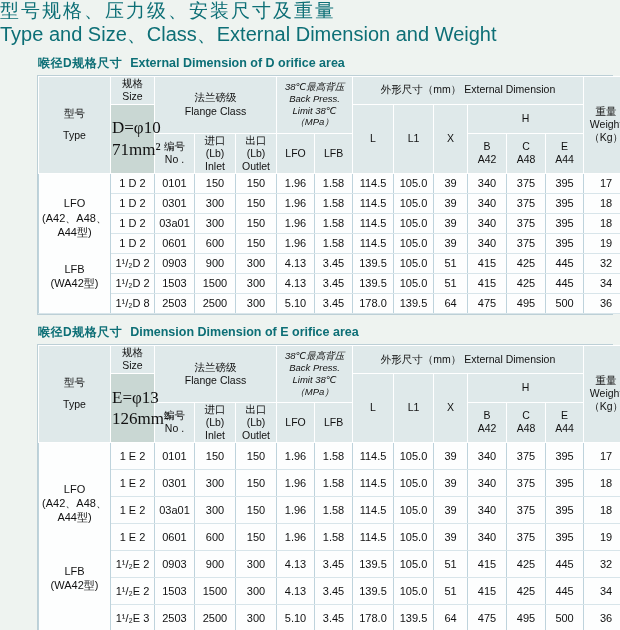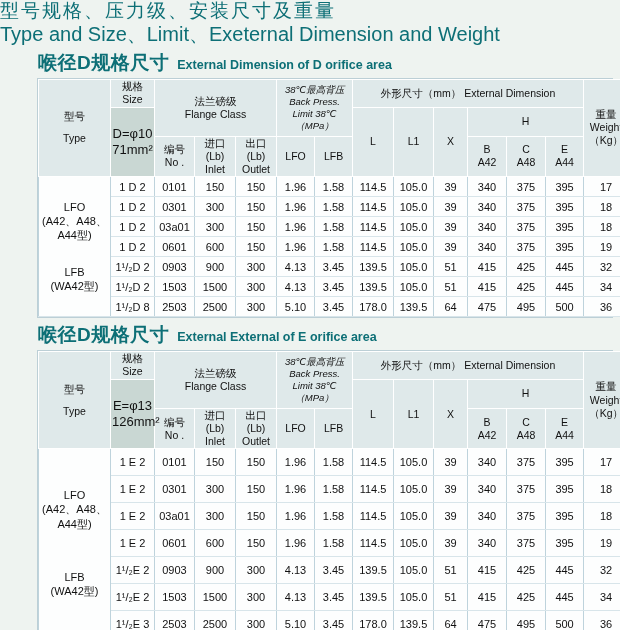--- a/index.html
+++ b/index.html
@@ -16,31 +16,31 @@
     width:620px;height:630px;overflow:hidden;
     background:var(--page-bg);
     font-family:"Liberation Sans","DejaVu Sans",sans-serif;
     color:#111;
   }
   .main-title{text-align:left;color:var(--teal);font-weight:normal;padding-top:0;}
   .main-title .zh{font-size:19px;letter-spacing:2px;line-height:1.2;}
   .main-title .en{font-size:20px;line-height:1.15;letter-spacing:0px;}
   .section{margin-left:37px;width:576px;}
   .section-title{color:var(--teal);font-weight:bold;margin:7px 0 4px 1px;line-height:1.1;}
-  .section-title .zh{font-size:19px;letter-spacing:0.5px;}
+  .section-title .zh{font-size:12px;letter-spacing:0.5px;}
   .section-title .en{font-size:12.5px;margin-left:8px;margin-top:44px;}
   .tbl-wrap{border:1px solid #bccfd6;background:#fdfefe;}
   table.spec{border-collapse:collapse;table-layout:fixed;width:100%;}
   table.spec th{
     background:var(--th-bg);
     border:1px solid #ffffff;
     font-weight:normal;font-size:10.5px;line-height:1.25;
     padding:0 1px;text-align:center;vertical-align:middle;
   }
-  table.spec th.size-spec{background:var(--spec-bg);font-size:13px;}
+  table.spec th.size-spec{background:var(--spec-bg);font-size:17px;font-family:Liberation Serif, serif;}
   table.spec th.small{font-size:9.5px;font-style:italic;}
   table.spec th .gap{height:9px;}
   table.spec td{
     background:#fdfefe;
     border-left:1px solid var(--v-border);
     border-right:1px solid var(--v-border);
     border-top:1px solid var(--h-border);
     border-bottom:1px solid var(--h-border);
     font-size:11px;text-align:center;vertical-align:middle;padding:0 1px;
   }
@@ -51,21 +51,21 @@
   table.rows-tall tbody td{height:27px;}
   td.type-cell{padding:0;}
   .type-inner{display:flex;flex-direction:column;justify-content:space-evenly;height:100%;}
   .type-block div{line-height:1.3;font-size:11px;}
 </style>
 </head>
 <body>
 
 <div class="main-title">
   <div class="zh">型号规格、压力级、安装尺寸及重量</div>
-  <div class="en">Type and Size、Limit、Exeternal  Dimension and Weight</div>
+  <div class="en">Type and Size、Class、External  Dimension and Weight</div>
 </div>
 
 <div class="section">
   <div class="section-title">
     <span class="zh">喉径D规格尺寸</span><span class="en">External  Dimension  of  D orifice area</span>
   </div>
   <div class="tbl-wrap">
     <table class="spec rows-short" id="table-0">
         <colgroup>
           <col style="width: 72px;">
@@ -269,21 +269,21 @@
             <td>500</td>
             <td>36</td>
           </tr>
         </tbody>
       </table>
   </div>
 </div>
 
 <div class="section">
   <div class="section-title">
-    <span class="zh">喉径D规格尺寸</span><span class="en">External  External  of  E orifice area</span>
+    <span class="zh">喉径D规格尺寸</span><span class="en">Dimension  Dimension  of  E orifice area</span>
   </div>
   <div class="tbl-wrap">
     <table class="spec rows-tall" id="table-1">
         <colgroup>
           <col style="width: 72px;">
           <col style="width: 44px;">
           <col style="width: 40px;">
           <col style="width: 41px;">
           <col style="width: 41px;">
           <col style="width: 38px;">

